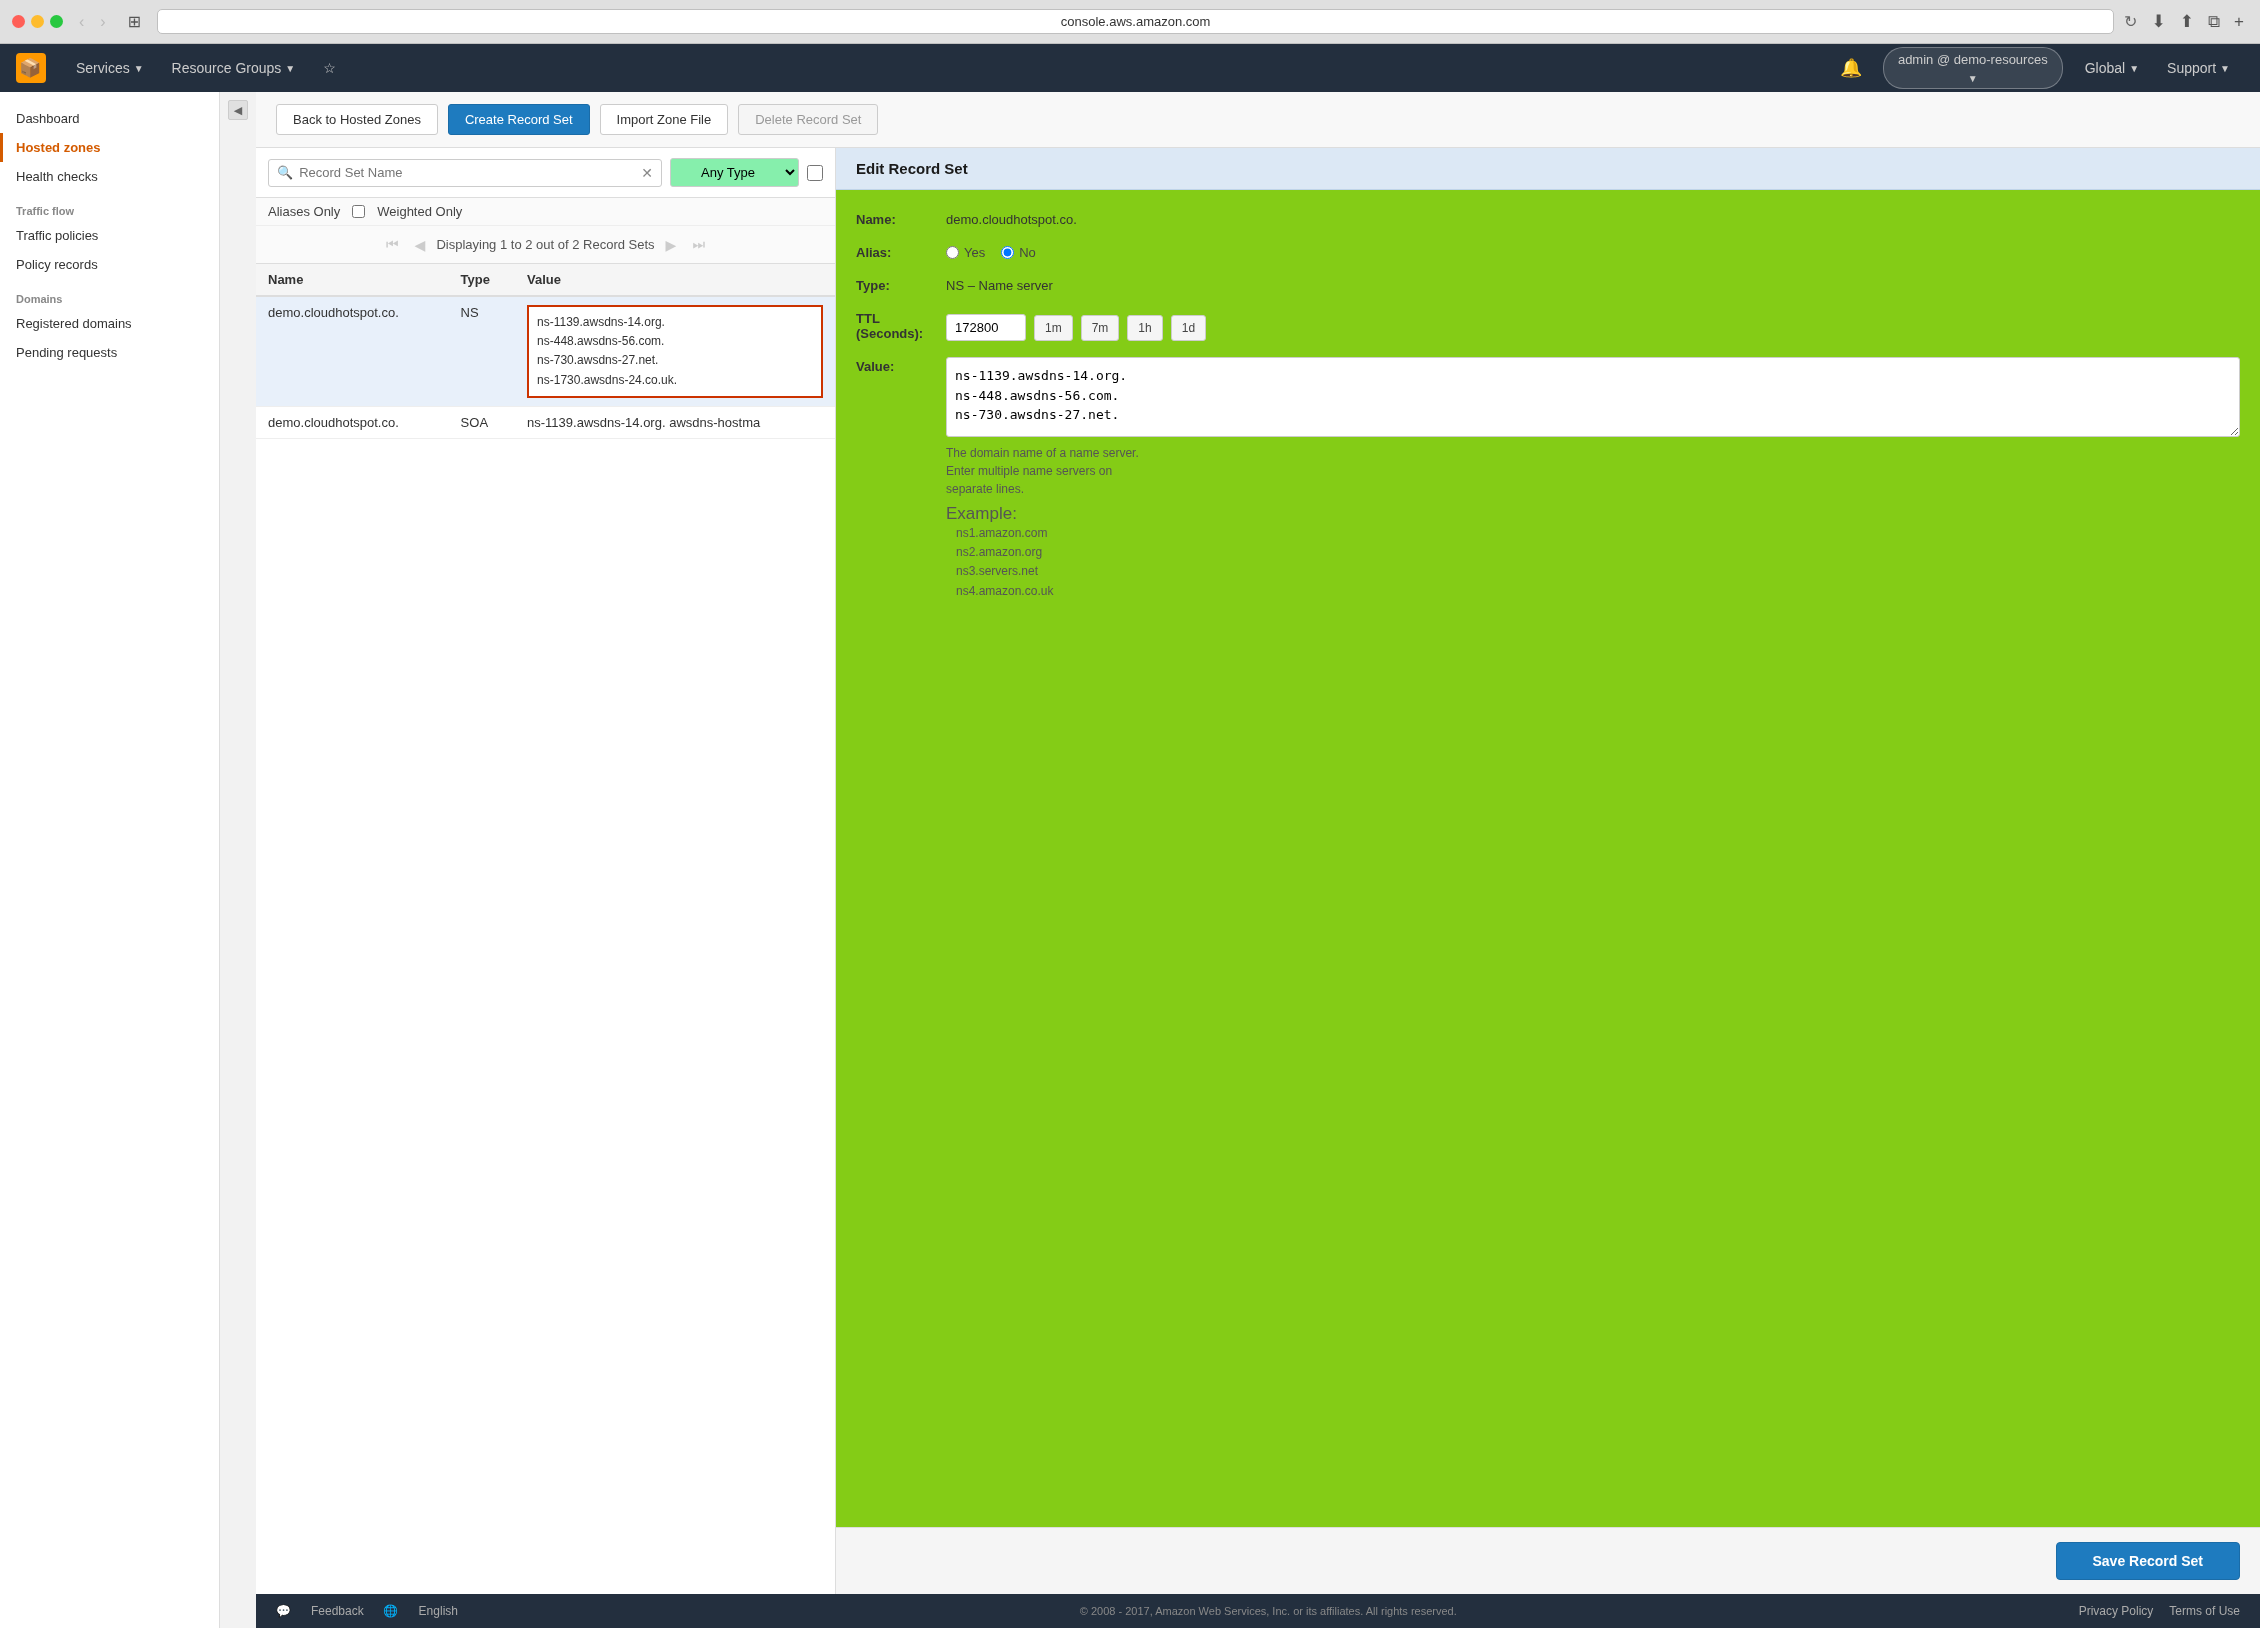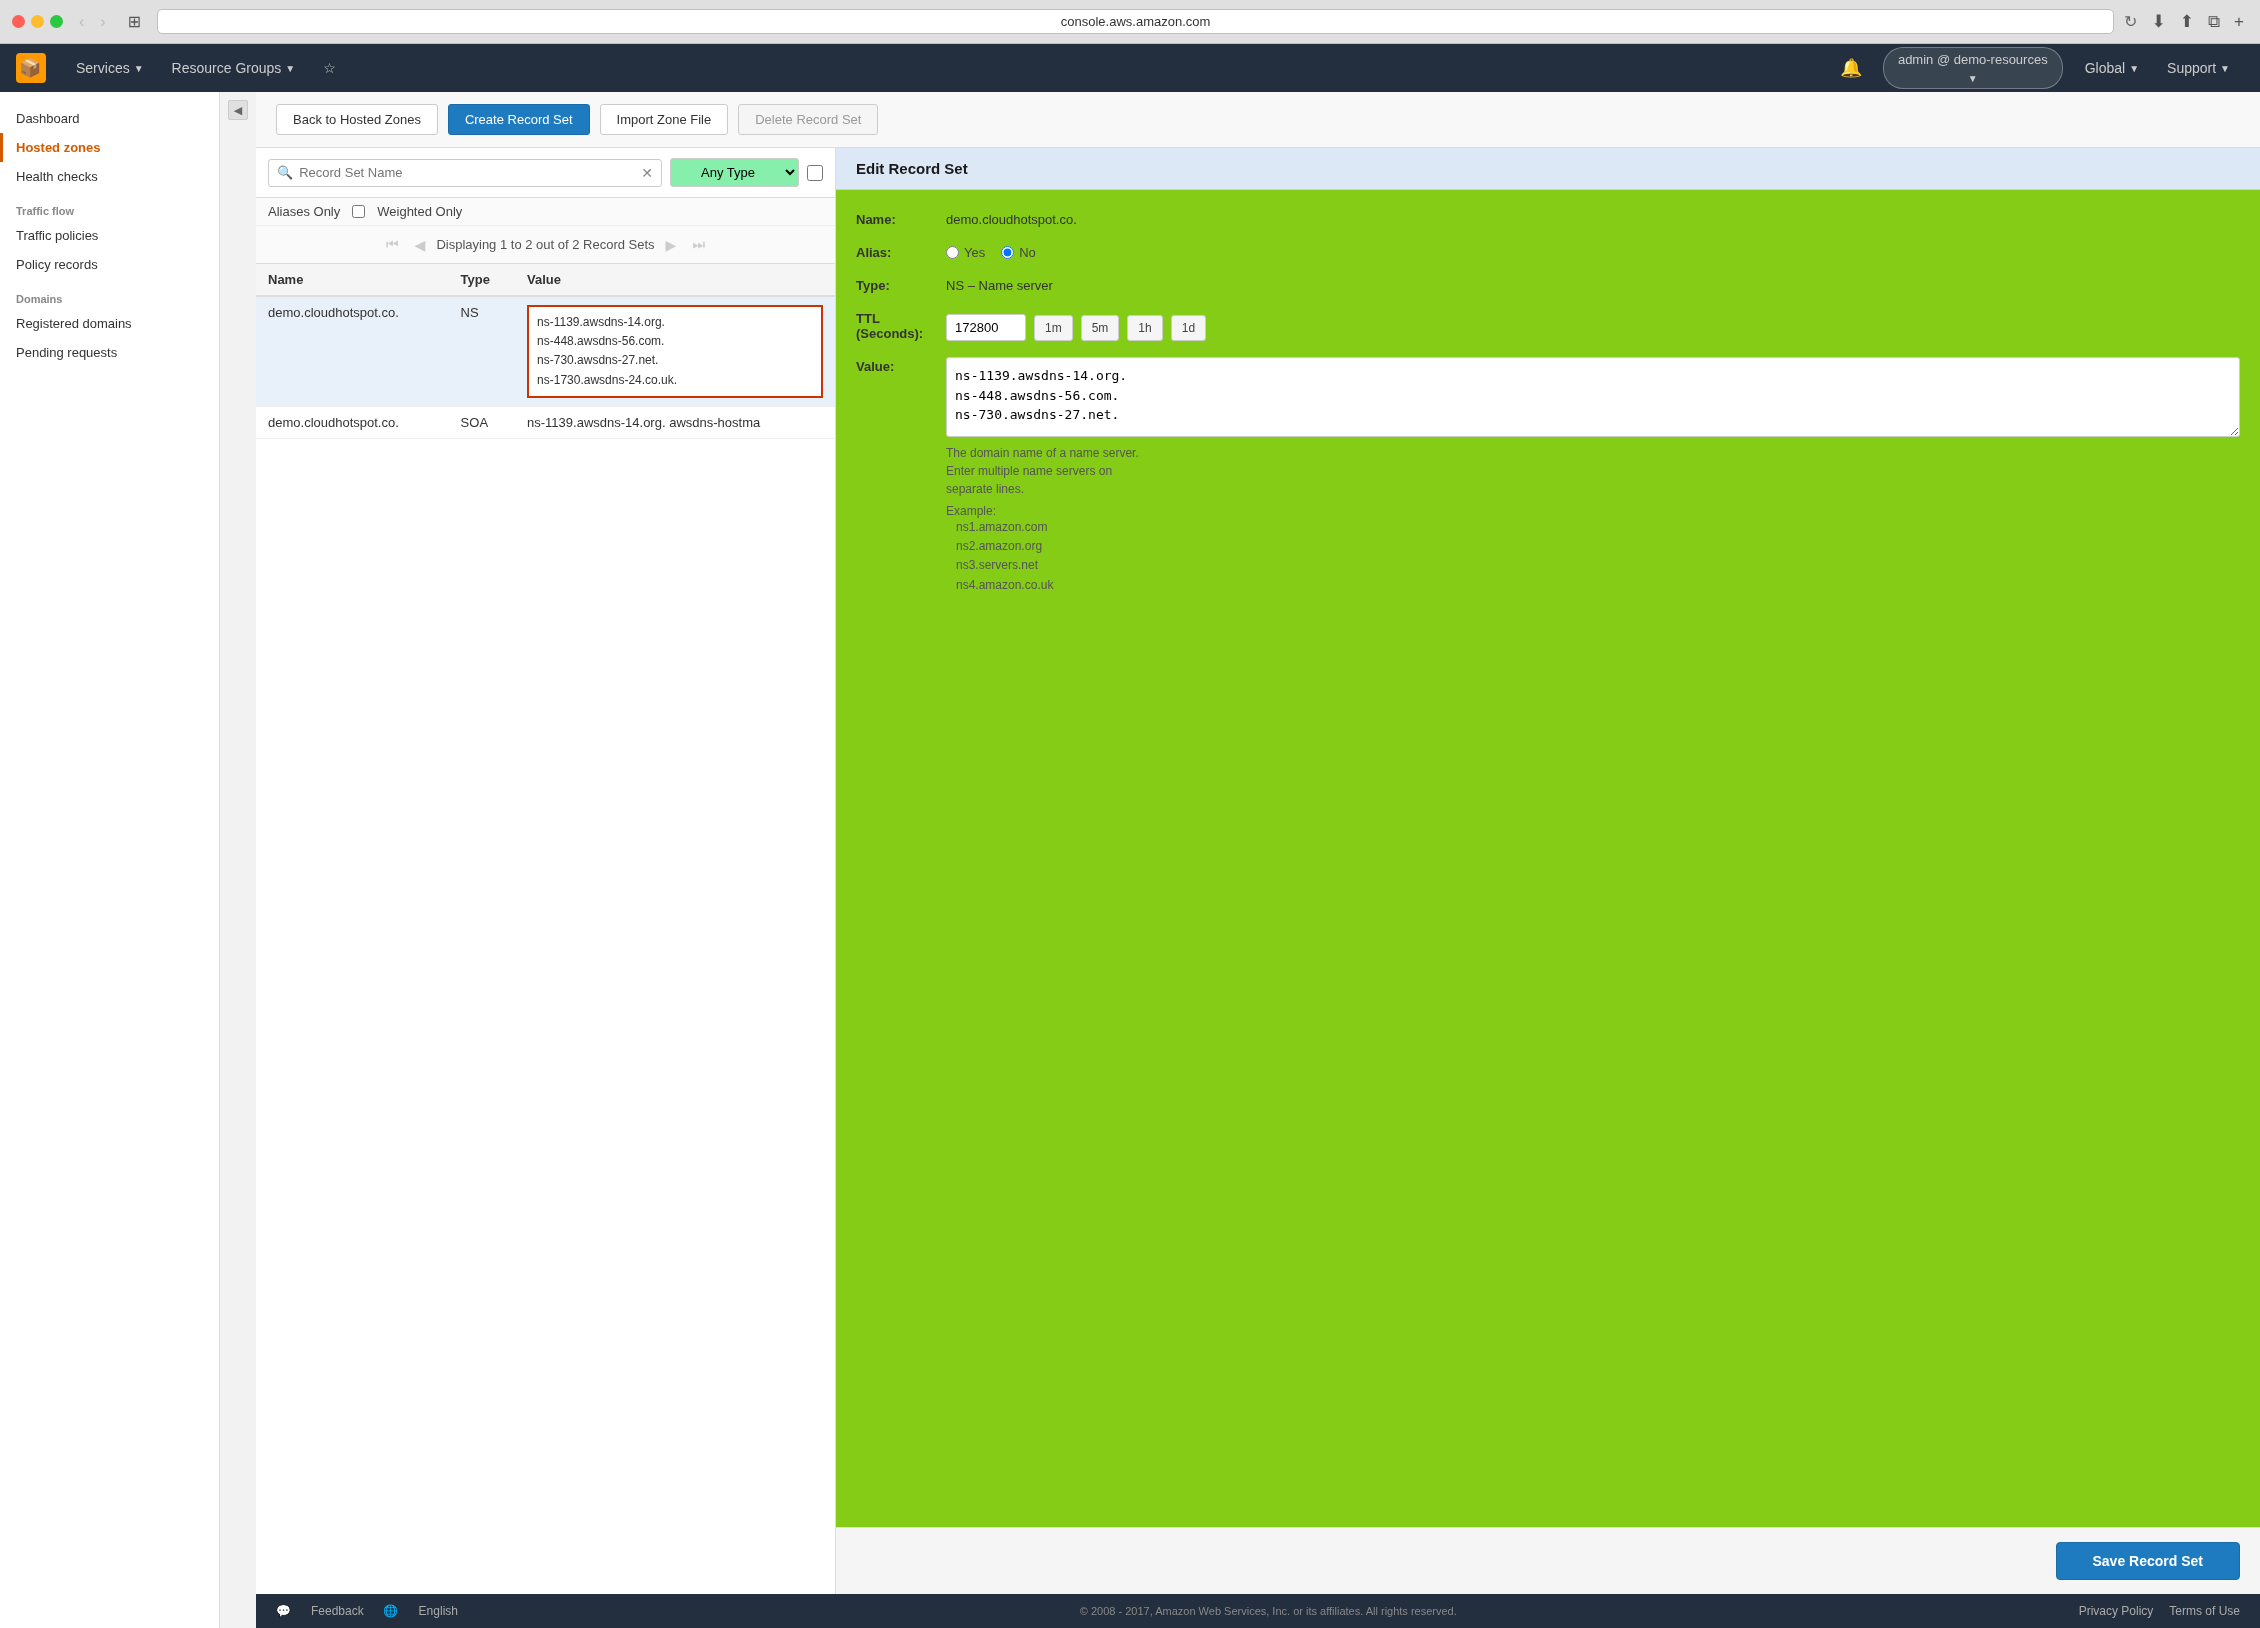--- a/index.html
+++ b/index.html
@@ -127,21 +127,21 @@
     .field-row { display: flex; align-items: flex-end; margin-bottom: 16px; }
     .field-label { font-weight: 600; color: #333; width: 90px; flex-shrink: 0; padding-top: 2px; font-size: 13px; }
     .field-value { color: #333; font-size: 13px; flex: 1; }
     .radio-group { display: flex; gap: 16px; align-items: center; }
     .radio-option { display: flex; align-items: center; gap: 5px; font-size: 13px; color: #444; cursor: pointer; }
     .ttl-row { display: flex; align-items: center; gap: 8px; }
     .ttl-input { border: 1px solid #ccc; border-radius: 3px; padding: 5px 8px; width: 80px; font-size: 13px; }
     .ttl-btn { border: 1px solid #ccc; background: #f5f5f5; padding: 5px 10px; border-radius: 3px; cursor: pointer; font-size: 12px; color: #444; }
     .value-textarea { width: 100%; border: 1px solid #ccc; border-radius: 3px; padding: 8px; font-size: 13px; min-height: 80px; resize: vertical; line-height: 1.5; }
     .value-hint { color: #555; font-size: 12px; margin-top: 4px; line-height: 1.5; }
-    .value-hint-example { color: #555; font-size: 12px; margin-top: 6px; }
+    .value-hint-example { color: #555; font-size: 17px; margin-top: 6px; }
     .value-hint-servers { color: #555; font-size: 12px; padding-left: 10px; line-height: 1.6; }
 
     
     .edit-panel-footer { background: #f5f5f5; border-top: 1px solid #ddd; padding: 14px 20px; display: flex; justify-content: flex-end; flex-shrink: 0; }
     .btn-save { background: #1e7bbf; color: white; border: 1px solid #1a6ca8; padding: 10px 36px; border-radius: 4px; cursor: pointer; font-size: 14px; font-weight: 600; }
 
     
     .page-footer { background: #232f3e; color: #aaa; font-size: 12px; padding: 10px 20px; display: flex; align-items: center; gap: 20px; flex-shrink: 0; }
     .footer-left { display: flex; gap: 20px; align-items: center; }
     .footer-center { flex: 1; text-align: center; color: #888; font-size: 11px; }
@@ -316,21 +316,21 @@
           <div class="field-row">
             <span class="field-label">Type:</span>
             <span class="field-value">NS – Name server</span>
           </div>
 
           <div class="field-row">
             <span class="field-label">TTL (Seconds):</span>
             <div class="ttl-row">
               <input class="ttl-input" type="text" value="172800" style="">
               <button class="ttl-btn">1m</button>
-              <button class="ttl-btn">5m</button>
+              <button class="ttl-btn">7m</button>
               <button class="ttl-btn">1h</button>
               <button class="ttl-btn">1d</button>
             </div>
           </div>
 
           <div class="field-row" style="align-items:flex-start;">
             <span class="field-label">Value:</span>
             <div style="flex:1;">
               <textarea class="value-textarea" style="">ns-1139.awsdns-14.org.
 ns-448.awsdns-56.com.

